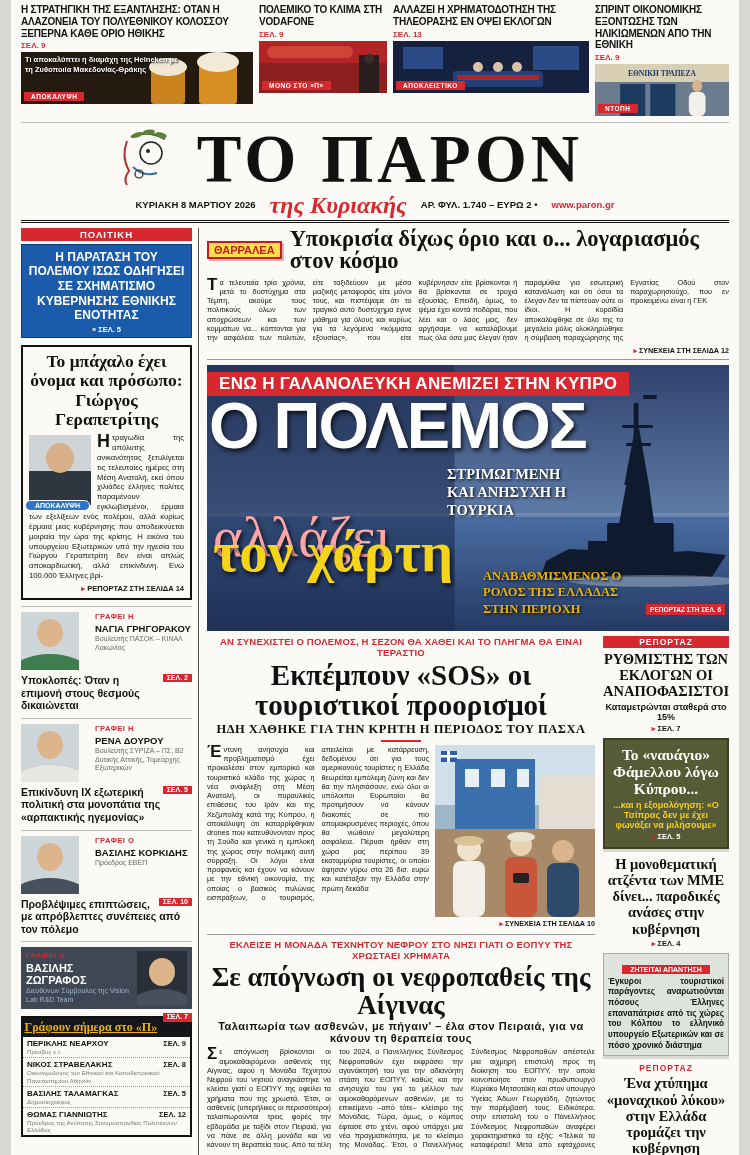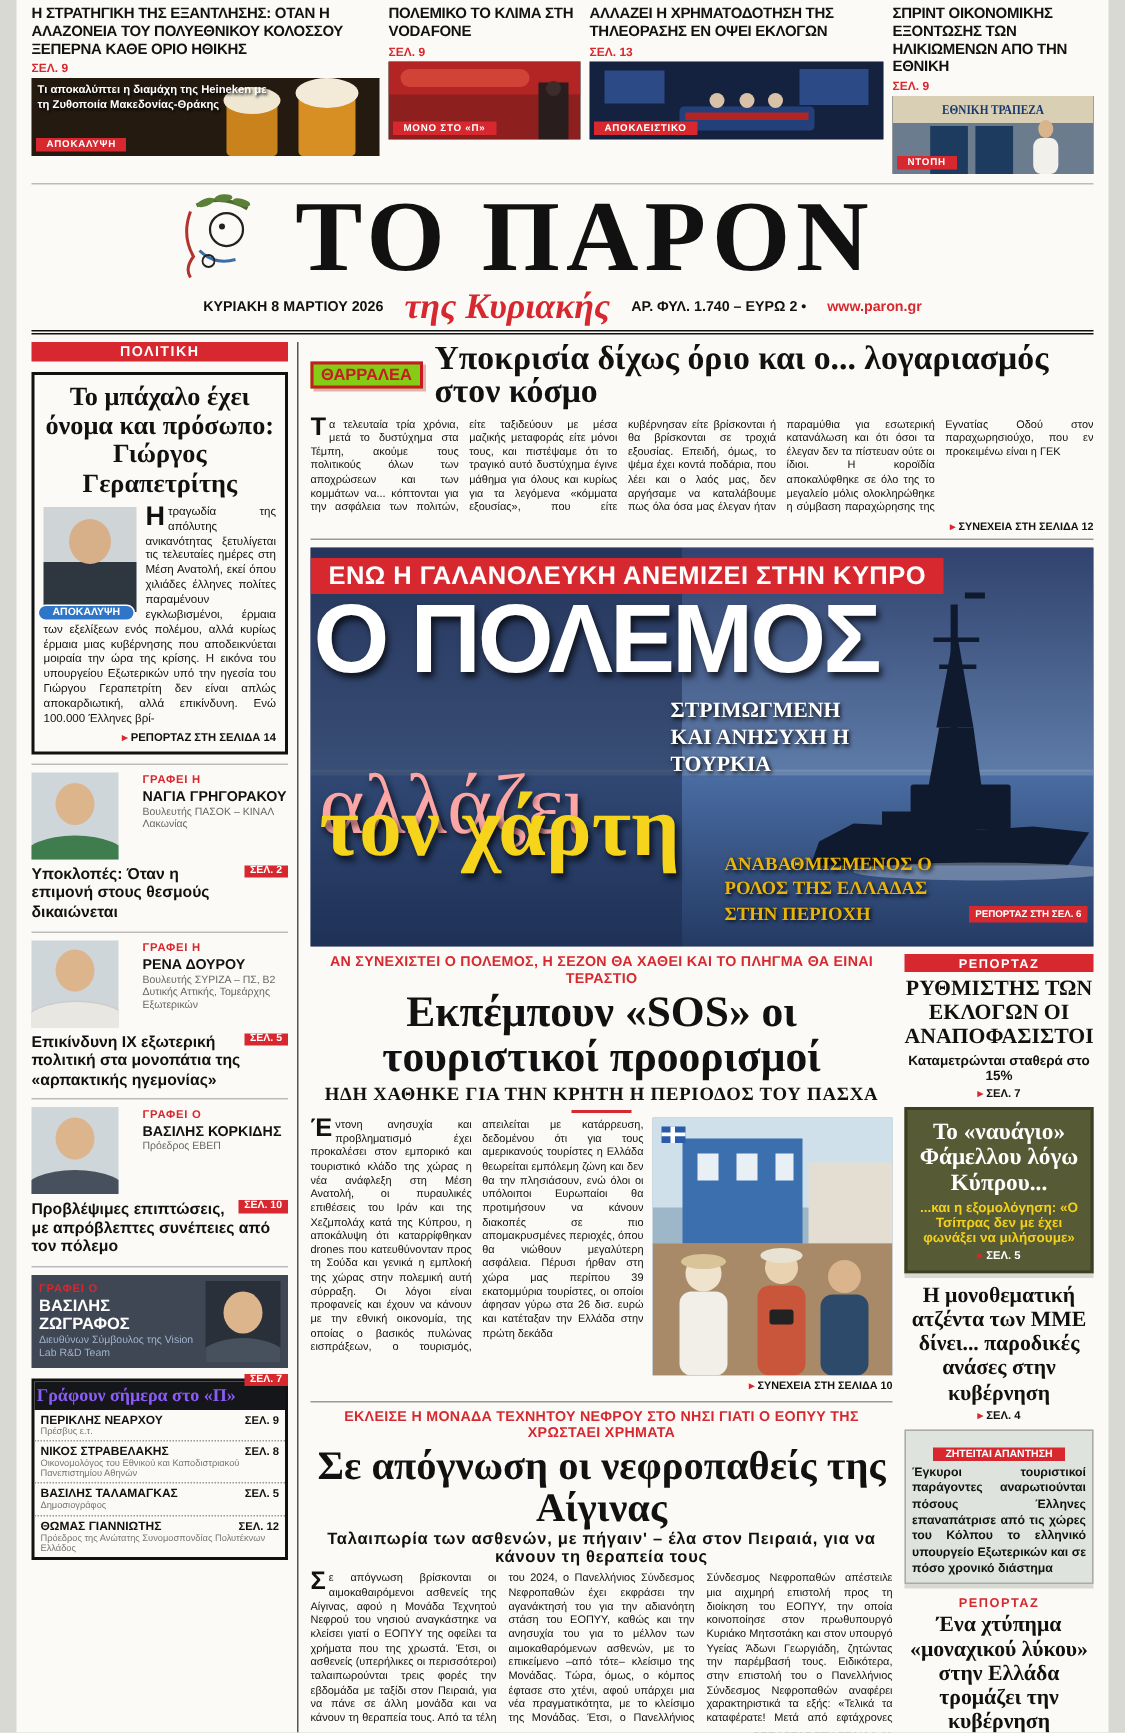--- a/index.html
+++ b/index.html
@@ -62,32 +62,32 @@
   .cname{font-size:9.5px;font-weight:bold;margin-top:2px;}
   .crole{font-size:7px;color:#666;line-height:1.25;margin-top:1px;}
   .ctitle{font-size:10.5px;font-weight:bold;line-height:1.2;margin-top:4px;}
   .selbox{float:right;background:#d7282f;color:#fff;font-size:7px;font-weight:bold;
           padding:0 4px;margin-left:4px;}
   .zogra{background:#3f4654;color:#fff;padding:4px 5px;display:flex;gap:6px;justify-content:space-between;}
   .zogra .cw-photo{width:50px;height:54px;background:#2a3039;}
   .zogra .cname{color:#fff;font-size:11px;}
   .zogra .crole{color:#9fb3cc;}
   .grafoun{border:2px solid #111;margin-top:7px;}
-  .grafoun-h{background:#15161a;color:#8b5cf6;text-align:center;font-family:"Liberation Serif",serif;
-             font-weight:bold;font-size:12px;padding:2px 0;}
+  .grafoun-h{background:#15161a;color:#eab308;text-align:center;font-family:"Liberation Serif",serif;
+             font-weight:bold;font-size:12px;padding:2px 0;text-decoration:underline;}
   .gentry{padding:2px 4px;border-bottom:1px dotted #999;overflow:hidden;}
   .gentry:last-child{border-bottom:none;}
   .gname{font-size:8px;font-weight:bold;}
   .grole{font-size:6.2px;color:#777;line-height:1.15;}
   .gpage{float:right;font-size:7.5px;font-weight:bold;}
   
   .tharr{border-bottom:1px solid #999;padding-bottom:4px;}
   .th-head{display:flex;align-items:center;gap:8px;}
   .th-badge{border:2px solid #c41c22;color:#c41c22;font-weight:bold;font-size:11px;padding:1px 5px;
-            background:#84cc16;box-shadow:2px 2px 0 #e5b2b2;flex:none;}
+            background:#fde047;box-shadow:2px 2px 0 #e5b2b2;flex:none;}
   .th-title{font-size:22.5px;font-weight:bold;line-height:1;margin:0;}
   .th-body{column-count:5;column-gap:7px;font-size:7.3px;line-height:1.26;text-align:justify;
            margin-top:5px;height:66px;overflow:hidden;}
   .th-body::first-letter{font-size:17px;font-weight:bold;float:left;line-height:.85;padding-right:2px;}
   .contline{text-align:right;font-size:7.2px;font-weight:bold;margin-top:2px;}
   
   .hero{position:relative;height:266px;margin-top:5px;overflow:hidden;background:#243355;}
   .hero svg.sea{position:absolute;inset:0;width:100%;height:100%;}
   .hero-kicker{position:absolute;left:0;top:7px;background:#d7282f;color:#fff;font-weight:bold;
                font-size:17px;padding:2px 12px;letter-spacing:.3px;z-index:3;}
@@ -237,20 +237,24 @@
       <span class="mast-script">της Κυριακής</span>
       <span class="mast-issue">ΑΡ. ΦΥΛ. 1.740 – ΕΥΡΩ 2 •</span>
       <span class="mast-issue mast-site">www.paron.gr</span>
     </div>
   </div>
 
   <div class="mainrow">
 
     <div class="lrail">
       <div class="politics">ΠΟΛΙΤΙΚΗ</div>
+      <div class="bluebox">
+        <span>Η ΠΑΡΑΤΑΣΗ ΤΟΥ ΠΟΛΕΜΟΥ ΙΣΩΣ ΟΔΗΓΗΣΕΙ ΣΕ ΣΧΗΜΑΤΙΣΜΟ ΚΥΒΕΡΝΗΣΗΣ ΕΘΝΙΚΗΣ ΕΝΟΤΗΤΑΣ</span>
+        <span class="bpage">» ΣΕΛ. 5</span>
+      </div>
 
       <div class="gerabox clearfix">
         <h2 class="serif">Το μπάχαλο έχει όνομα και πρόσωπο: Γιώργος Γεραπετρίτης</h2>
         <div class="geraphoto">
           <span class="apok">ΑΠΟΚΑΛΥΨΗ</span>
         </div>
         <div class="gerabody">Η τραγωδία της απόλυτης ανικανότητας ξετυλίγεται τις τελευταίες ημέρες στη Μέση Ανατολή, εκεί όπου χιλιάδες έλληνες πολίτες παραμένουν εγκλωβισμένοι, έρμαια των εξελίξεων ενός πολέμου, αλλά κυρίως έρμαια μιας κυβέρνησης που αποδεικνύεται μοιραία την ώρα της κρίσης. Η εικόνα του υπουργείου Εξωτερικών υπό την ηγεσία του Γιώργου Γεραπετρίτη δεν είναι απλώς αποκαρδιωτική, αλλά επικίνδυνη. Ενώ 100.000 Έλληνες βρί-</div>
         <div class="refline">ΡΕΠΟΡΤΑΖ ΣΤΗ ΣΕΛΙΔΑ 14</div>
       </div>
 

